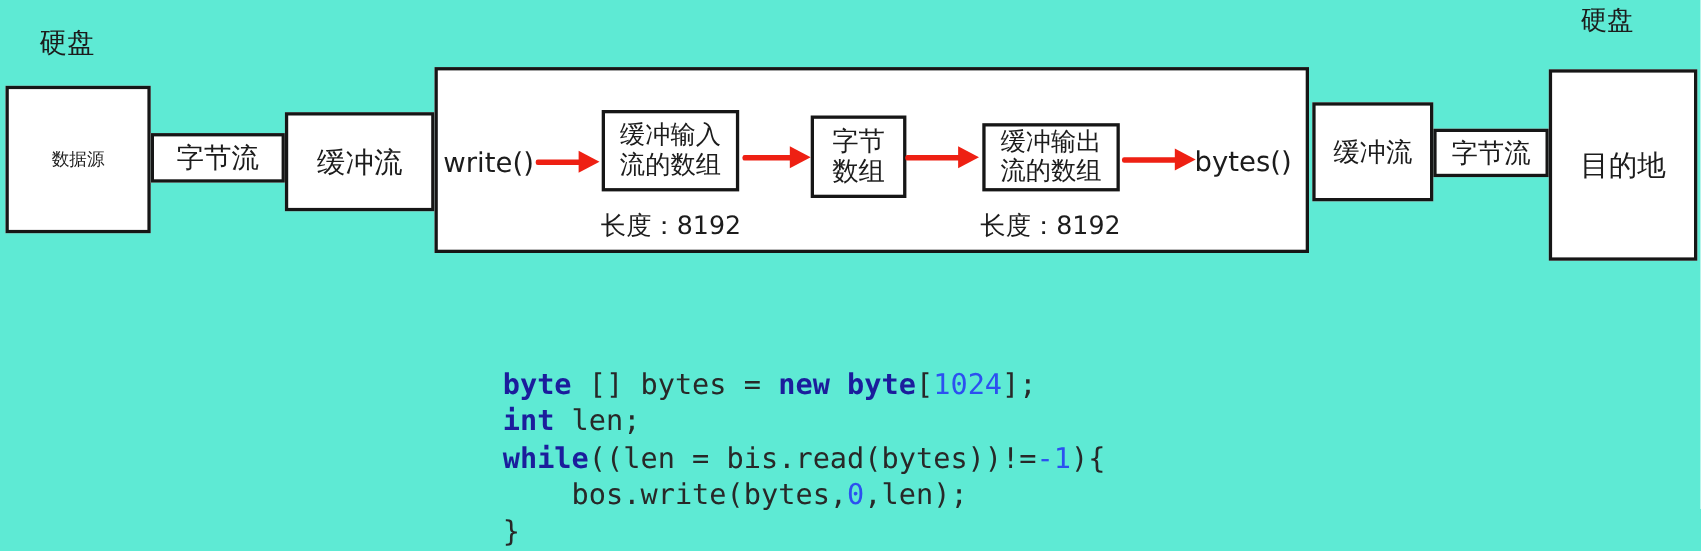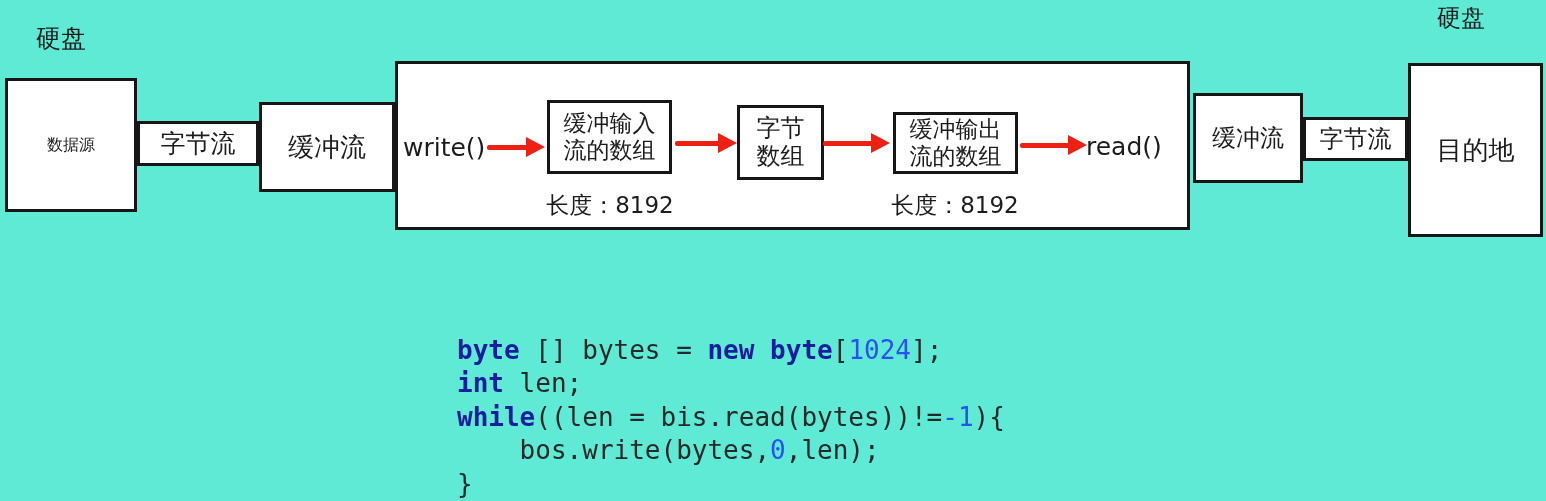--- a/index.html
+++ b/index.html
@@ -120,21 +120,21 @@
     <span>流的数组</span>
   </div>
 
   <div class="lbl" style="left:890px;top:190px;width:130px;text-align:center;font-size:23px;z-index:2;">长度：8192</div>
 
   <div class="arrow" style="left:1020px;top:145px;width:67px;">
     <div class="shaft" style="width:53px;"></div>
     <div class="head"></div>
   </div>
 
-  <div class="lbl" style="left:1086px;top:132px;font-size:25px;z-index:2;">read()</div>
+  <div class="lbl" style="left:1086px;top:132px;font-size:25px;z-index:2;">bytes()</div>
 
   <div class="box" style="left:1193px;top:93px;width:110px;height:90px;font-size:24px;">
     <span>缓冲流</span>
   </div>
 
   <div class="box" style="left:1303px;top:117px;width:105px;height:44px;font-size:24px;">
     <span>字节流</span>
   </div>
 
   <div class="box" style="left:1408px;top:63px;width:135px;height:174px;font-size:26px;">

